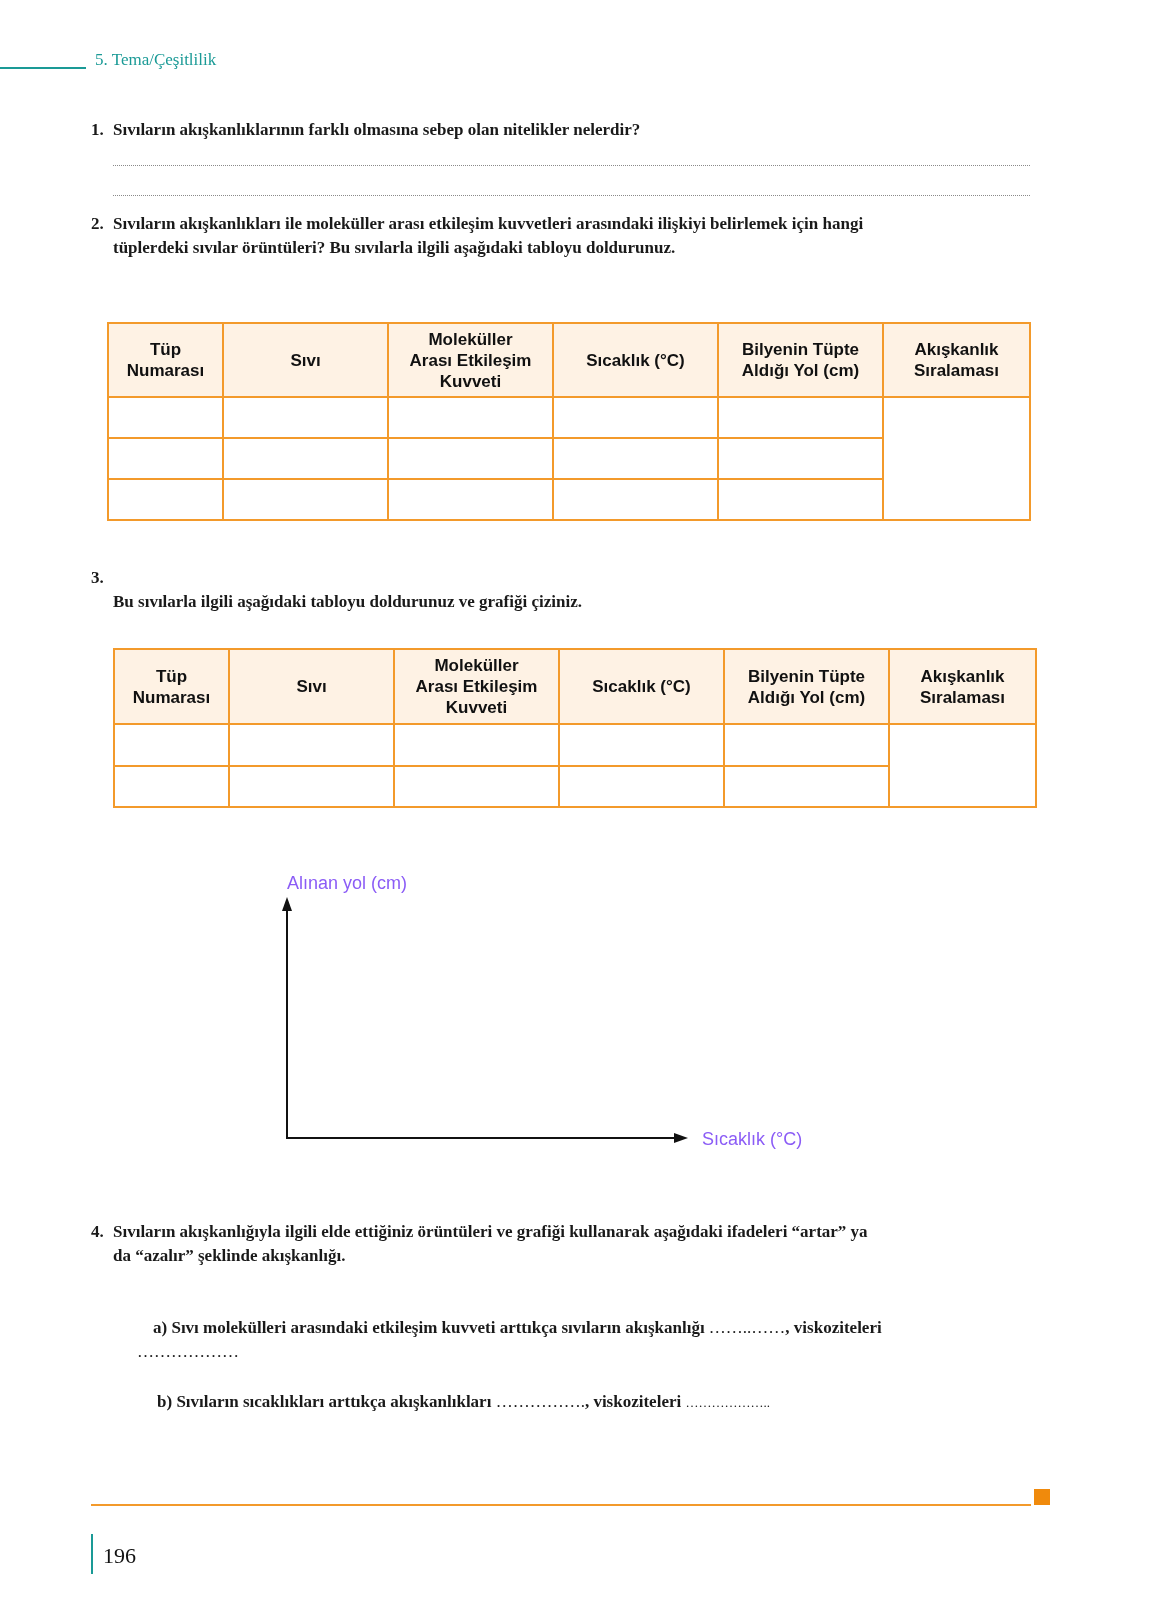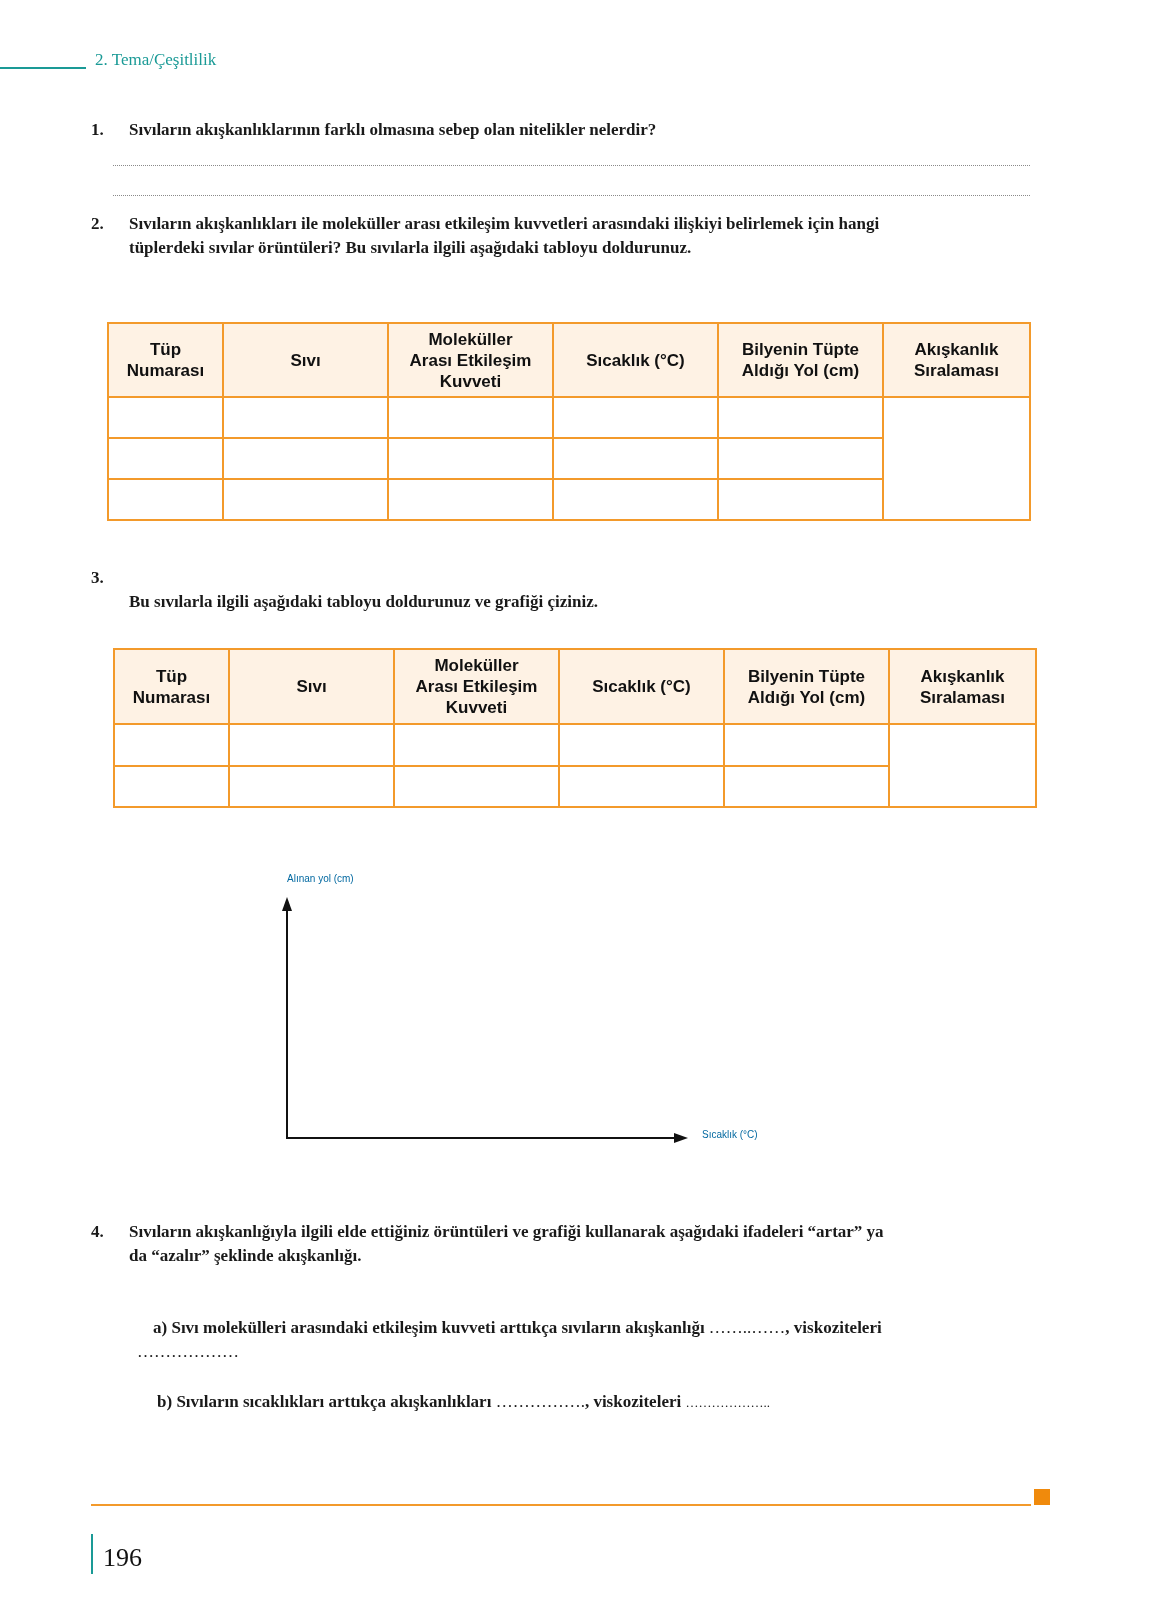--- a/index.html
+++ b/index.html
@@ -7,49 +7,49 @@
          font-family: "Liberation Serif", "DejaVu Serif", serif; color: #1a1a1a; }
   .abs { position: absolute; }
 
   
   .hdr-line { left: 0; top: 67px; width: 86px; height: 1.5px; background: #1a9a96; }
   .hdr-title { left: 95px; top: 50px; font-size: 17px; color: #1a9a96; white-space: nowrap; }
 
   
   .q { font-size: 17px; font-weight: bold; line-height: 24px; white-space: nowrap; }
   .q .num { position: absolute; left: 0; }
-  .q .txt { position: absolute; left: 38px; }
+  .q .txt { position: absolute; left: 22px; }
   .dots { height: 0; border-top: 1px dotted #8a8a8a; }
 
   
   table.grid { position: absolute; border-collapse: collapse; table-layout: fixed; padding-left: 43px; }
   table.grid td, table.grid th { border: 2px solid #f39a2b; padding: 0; }
   table.grid th { background: #fef2e4; font-family: "Liberation Sans", "DejaVu Sans", sans-serif;
                   font-weight: bold; font-size: 17px; line-height: 21px; color: #111; text-align: center;
                   vertical-align: middle; }
   table.grid td { background: #ffffff; }
 
   
-  .axis-label { font-family: "Liberation Sans", "DejaVu Sans", sans-serif; font-size: 10px; color: #0369a1; white-space: nowrap; }
+  .axis-label { font-family: "Liberation Sans", "DejaVu Sans", sans-serif; font-size: 18px; color: #8b5cf6; white-space: nowrap; }
 
   
   .sub { font-size: 17px; font-weight: bold; line-height: 24px; white-space: nowrap; }
   .sub .blank { font-weight: normal; }
 
   
   .foot-line { left: 91px; top: 1504px; width: 940px; height: 2px; background: #f39a2b; }
   .foot-square { left: 1034px; top: 1489px; width: 16px; height: 16px; background: #f08a0c; }
   .foot-vbar { left: 91px; top: 1534px; width: 1.5px; height: 40px; background: #1a9a96; }
-  .foot-page { left: 103px; top: 1543px; font-size: 26px; color: #111; }
+  .foot-page { left: 103px; top: 1543px; font-size: 22px; color: #111; }
 </style>
 </head>
 <body>
 
 <div class="abs hdr-line"></div>
-<div class="abs hdr-title">2. Tema/Çeşitlilik</div>
+<div class="abs hdr-title">5. Tema/Çeşitlilik</div>
 
 <div class="abs q" style="left:91px; top:118px; width:940px; height:24px;">
   <span class="num">1.</span>
   <span class="txt">Sıvıların akışkanlıklarının farklı olmasına sebep olan nitelikler nelerdir?</span>
 </div>
 <div class="abs dots" style="left:113px; top:165px; width:917px;"></div>
 <div class="abs dots" style="left:113px; top:195px; width:917px;"></div>
 
 <div class="abs q" style="left:91px; top:212px; width:960px; height:48px;">
   <span class="num" style="top:0">2.</span>

